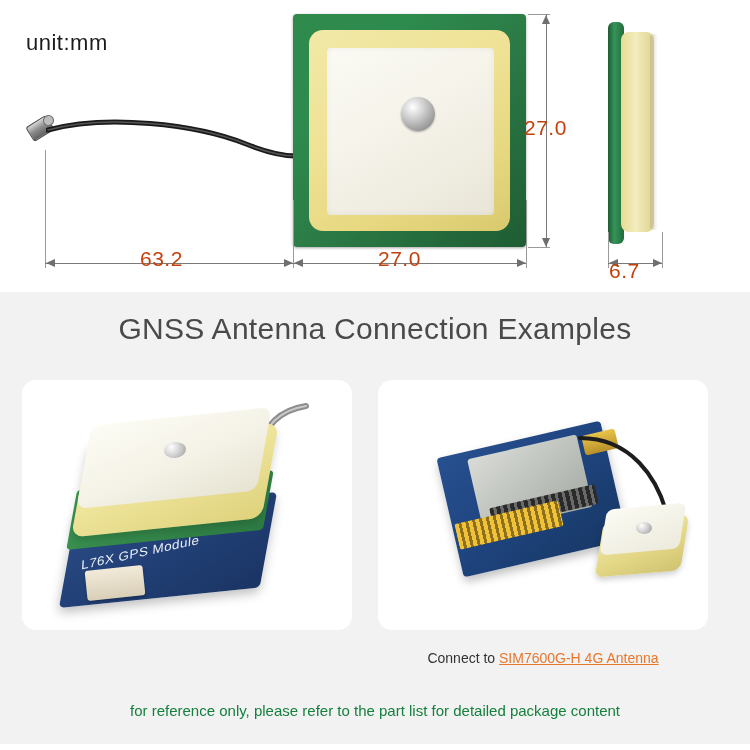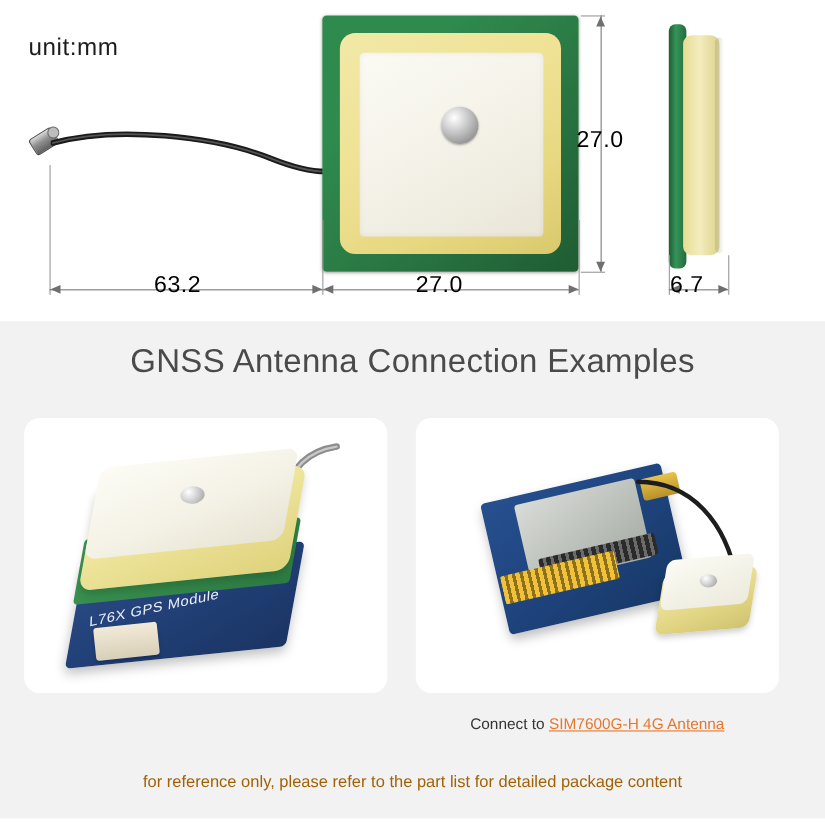--- a/index.html
+++ b/index.html
@@ -177,21 +177,21 @@
   }
   .ext-line-h {
     position: absolute;
     background: #9a9a9a;
     height: 1px;
   }
 
   .dim-text {
     position: absolute;
     font-size: 21px;
-    color: #000000;
+    color: #c2410c;
     letter-spacing: 0.5px;
   }
 
   .arrow {
     position: absolute;
     width: 0; height: 0;
   }
   .arrow-l {
     border-top: 4px solid transparent;
     border-bottom: 4px solid transparent;
@@ -261,21 +261,21 @@
     text-decoration: underline;
   }
 
   .footnote {
     position: absolute;
     left: 0;
     top: 410px;
     width: 750px;
     text-align: center;
     font-size: 15px;
-    color: #a16207;
+    color: #15803d;
   }
 
   
   .photo {
     position: absolute;
     left: 0; top: 0;
     width: 330px;
     height: 250px;
     overflow: hidden;
     border-radius: 14px;
@@ -504,21 +504,21 @@
     <div class="dim-text" style="left:378px; top:247px;">27.0</div>
 
     <div class="dimline dim-v" style="left:546px; top:14px; height:233px;"></div>
     <div class="arrow arrow-u" style="left:542px; top:15px;"></div>
     <div class="arrow arrow-d" style="left:542px; top:238px;"></div>
     <div class="dim-text" style="left:524px; top:116px;">27.0</div>
 
     <div class="dimline dim-h" style="left:608px; top:263px; width:54px;"></div>
     <div class="arrow arrow-l" style="left:609px; top:259px;"></div>
     <div class="arrow arrow-r" style="left:653px; top:259px;"></div>
-    <div class="dim-text" style="left:609px; top:247px;">6.7</div>
+    <div class="dim-text" style="left:609px; top:259px;">6.7</div>
 
   </div>
 
   <div class="examples-section">
 
     <div class="examples-title">GNSS Antenna Connection Examples</div>
 
     <div class="card card-left">
       <div class="photo">
         <div class="l76k-cable">

